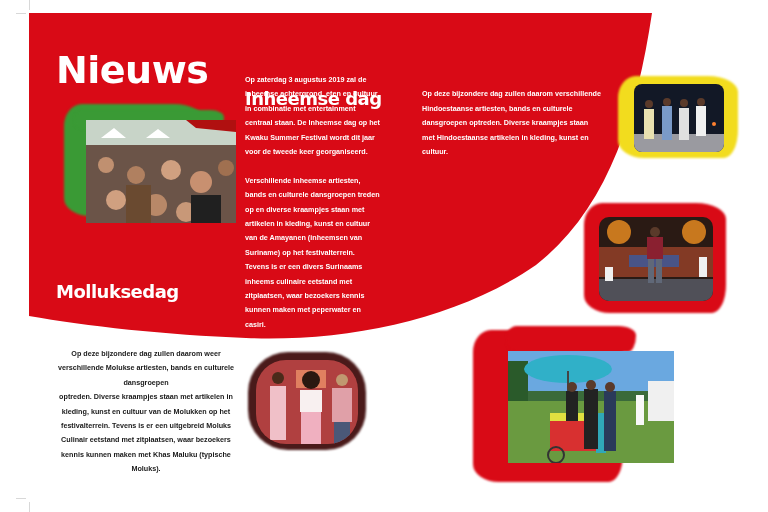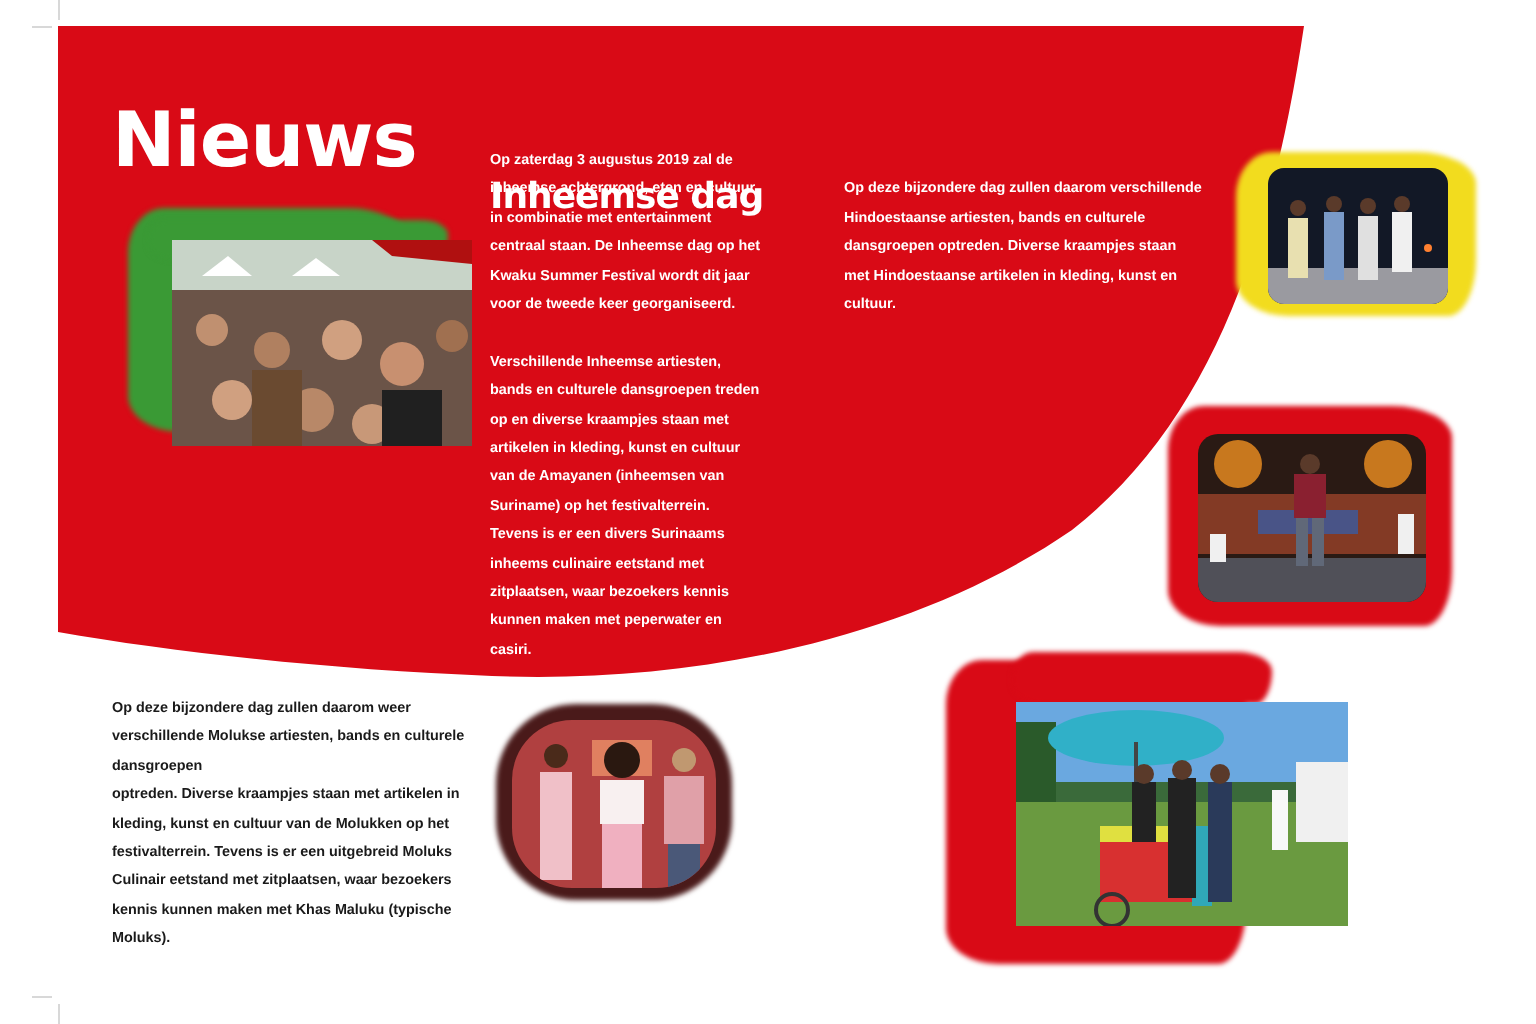--- a/index.html
+++ b/index.html
@@ -4,21 +4,21 @@
 <style>
   html, body { margin:0; padding:0; }
   body { width:768px; height:512px; position:relative; overflow:hidden; background:#ffffff; font-family:"Liberation Sans", sans-serif; }
   .page { position:absolute; left:16px; top:0; width:768px; height:465px; }
   .crop { position:absolute; background:#d8d8d8; }
   .red-shape { position:absolute; left:0; top:0; width:768px; height:512px; }
   .title { position:absolute; color:#ffffff; font-family:"DejaVu Sans", sans-serif; font-weight:bold; letter-spacing:-0.5px; white-space:nowrap; }
   .title.big { font-size:38px; left:40px; top:48px; }
   .title.mid { font-size:18px;margin-top:45px; }
   .body { position:absolute; font-size:7.2px; line-height:14.4px; font-weight:bold; color:#ffffff; font-family:"Liberation Sans", sans-serif; }
-  .body.dark { color:#1a1a1a; }
+  .body.dark { color:#1a1a1a;text-align:center; }
   .body p { margin:0; }
   .body .gap { height:14.4px; }
   .photo { position:absolute; overflow:hidden; }
   .splash { position:absolute; border-radius:18px 30px 14px 26px / 22px 16px 28px 18px; filter:blur(1.2px); }
 </style>
 </head>
 <body>
 
 <div class="page">
 
@@ -53,20 +53,21 @@
       <circle cx="30" cy="80" r="10" fill="#d0a080"></circle>
       <circle cx="70" cy="85" r="11" fill="#b88868"></circle>
       <circle cx="100" cy="92" r="10" fill="#c89878"></circle>
       <rect x="40" y="65" width="25" height="38" fill="#6a4a30"></rect>
       <rect x="105" y="75" width="30" height="28" fill="#202020"></rect>
     </svg>
   </div>
 
   <div class="title big">Nieuws</div>
   <div class="title mid" style="left:229px;top:43px;">Inheemse dag</div>
+  <div class="title mid" style="left:40px;top:236px;">Molluksedag</div>
 
   <div class="body" style="left:229px;top:73px;width:135px;">
     <p>Op zaterdag 3 augustus 2019 zal de inheemse achtergrond, eten en cultuur in combinatie met entertainment centraal staan. De Inheemse dag op het Kwaku Summer Festival wordt dit jaar voor de tweede keer georganiseerd.</p>
     <div class="gap"></div>
     <p>Verschillende Inheemse artiesten, bands en culturele dansgroepen treden op en diverse kraampjes staan met artikelen in kleding, kunst en cultuur van de Amayanen (inheemsen van Suriname) op het festivalterrein. Tevens is er een divers Surinaams inheems culinaire eetstand met zitplaatsen, waar bezoekers kennis kunnen maken met peperwater en casiri.</p>
   </div>
 
   <div class="body" style="left:406px;top:73px;width:180px;">
     <div class="gap"></div>
     <p>Op deze bijzondere dag zullen daarom verschillende Hindoestaanse artiesten, bands en culturele dansgroepen optreden. Diverse kraampjes staan met Hindoestaanse artikelen in kleding, kunst en cultuur.</p>

